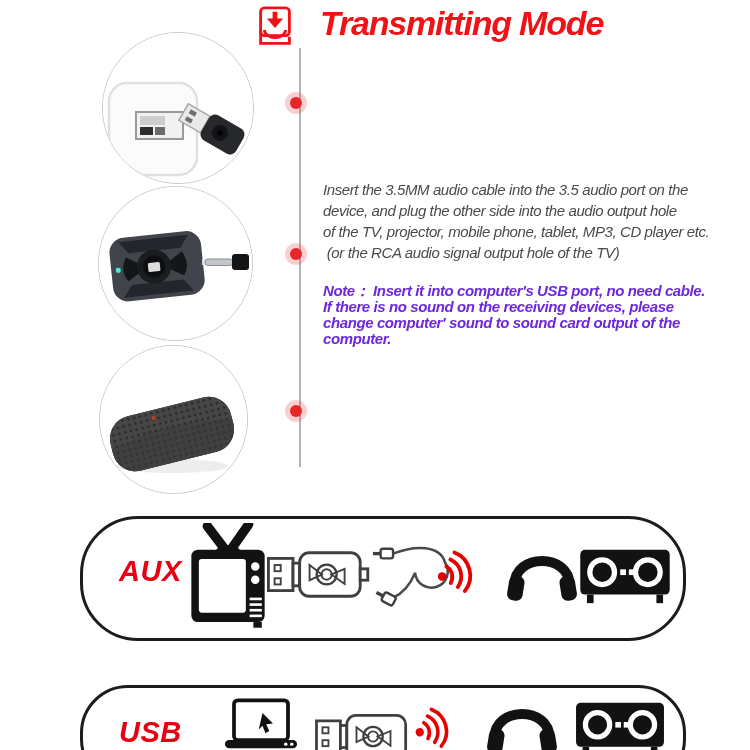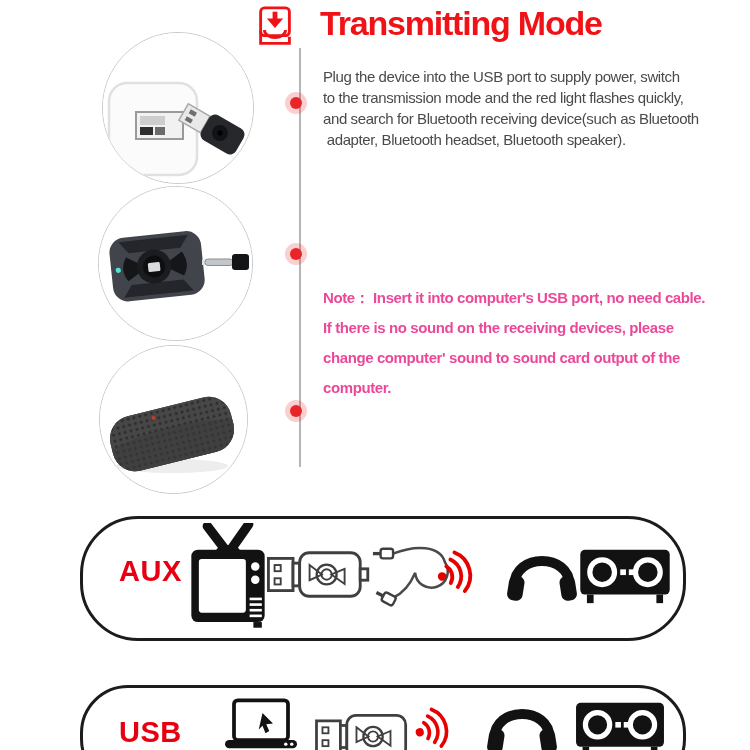--- a/index.html
+++ b/index.html
@@ -1,32 +1,32 @@
 <!DOCTYPE html>
 <html><head>
 <meta charset="utf-8">
 <style>
   html,body{margin:0;padding:0;background:#fff;}
   .stage{position:relative;width:750px;height:750px;background:#fff;overflow:hidden;
-         font-family:"Liberation Sans",sans-serif;}
+         font-family:"Liberation Sans",sans-serif;font-style:italic;}
   .abs{position:absolute;}
   
   .page-title{position:absolute;left:320px;top:4px;font-size:34px;font-weight:700;
               color:#f01216;letter-spacing:-1.2px;white-space:nowrap;}
   
   .photo-circle{position:absolute;border:1.5px solid #c9c9c9;border-radius:50%;
                 background:#fff;overflow:hidden;}
   
   .vline{position:absolute;left:299px;top:48px;width:1.5px;height:419px;background:#b5b5b5;}
   .bullet{position:absolute;width:12px;height:12px;border-radius:50%;background:#e8262a;
           box-shadow:0 0 0 5px rgba(232,38,42,.22);}
   
   .step{position:absolute;left:323px;white-space:pre;font-size:15px;line-height:21px;
         letter-spacing:-0.4px;color:#4a4a4a;}
-  .step.note{color:#ec4899;font-weight:700;line-height:30px;}
+  .step.note{color:#6d28d9;font-weight:700;line-height:16px;}
   
   .mode-panel{position:absolute;left:80px;width:600px;border:3px solid #1c1c1c;background:#fff;text-align:center;}
   .mode-label{position:absolute;font-size:29px;font-weight:700;color:#e60012;letter-spacing:.5px;}
   svg{display:block;}
 </style>
 </head>
 <body>
 
 <div class="stage">
 
@@ -97,24 +97,24 @@
         <circle cx="58" cy="68" r="2" fill="#c0392b"></circle>
       </g>
     </svg>
   </div>
 
   <div class="vline"></div>
   <div class="bullet" style="left:290px;top:97px;"></div>
   <div class="bullet" style="left:290px;top:248px;"></div>
   <div class="bullet" style="left:290px;top:405px;"></div>
 
-  <div class="step" style="top:66px;">Plug the device into the USB port to supply power, switch
-to the transmission mode and the red light flashes quickly,
-and search for Bluetooth receiving device(such as Bluetooth
- adapter, Bluetooth headset, Bluetooth speaker).</div>
+  <div class="step" style="top:179px;">Insert the 3.5MM audio cable into the 3.5 audio port on the
+device, and plug the other side into the audio output hole
+of the TV, projector, mobile phone, tablet, MP3, CD player etc.
+ (or the RCA audio signal output hole of the TV)</div>
   <div class="step note" style="top:283px;">Note： Insert it into computer's USB port, no need cable.
 If there is no sound on the receiving devices, please
 change computer' sound to sound card output of the
 computer.</div>
 
   <div class="mode-panel" style="top:516px;height:119px;border-radius:58px;">
     <div class="mode-label" style="left:36px;top:36px;">AUX</div>
 
     <div class="abs" style="left:98px;top:4px;">
       <svg viewBox="0 0 100 112" width="94" height="106">

